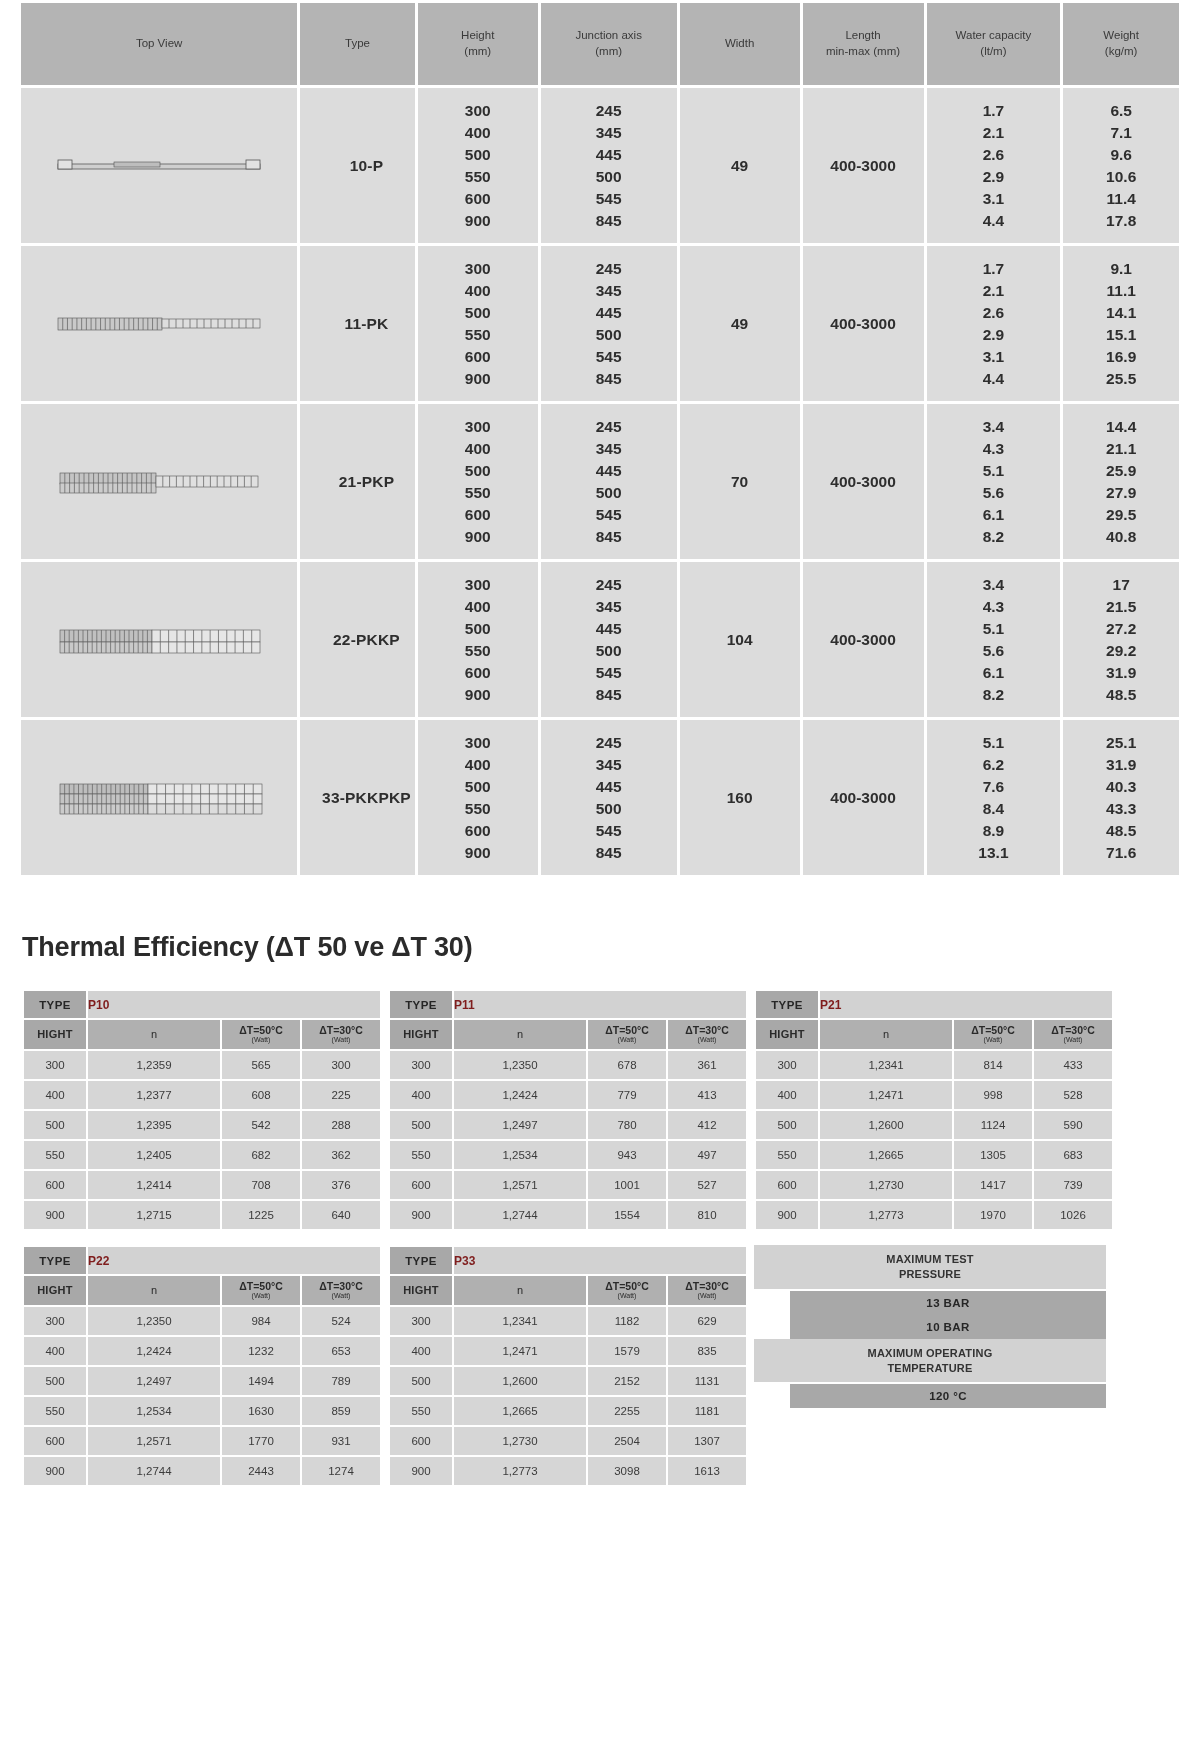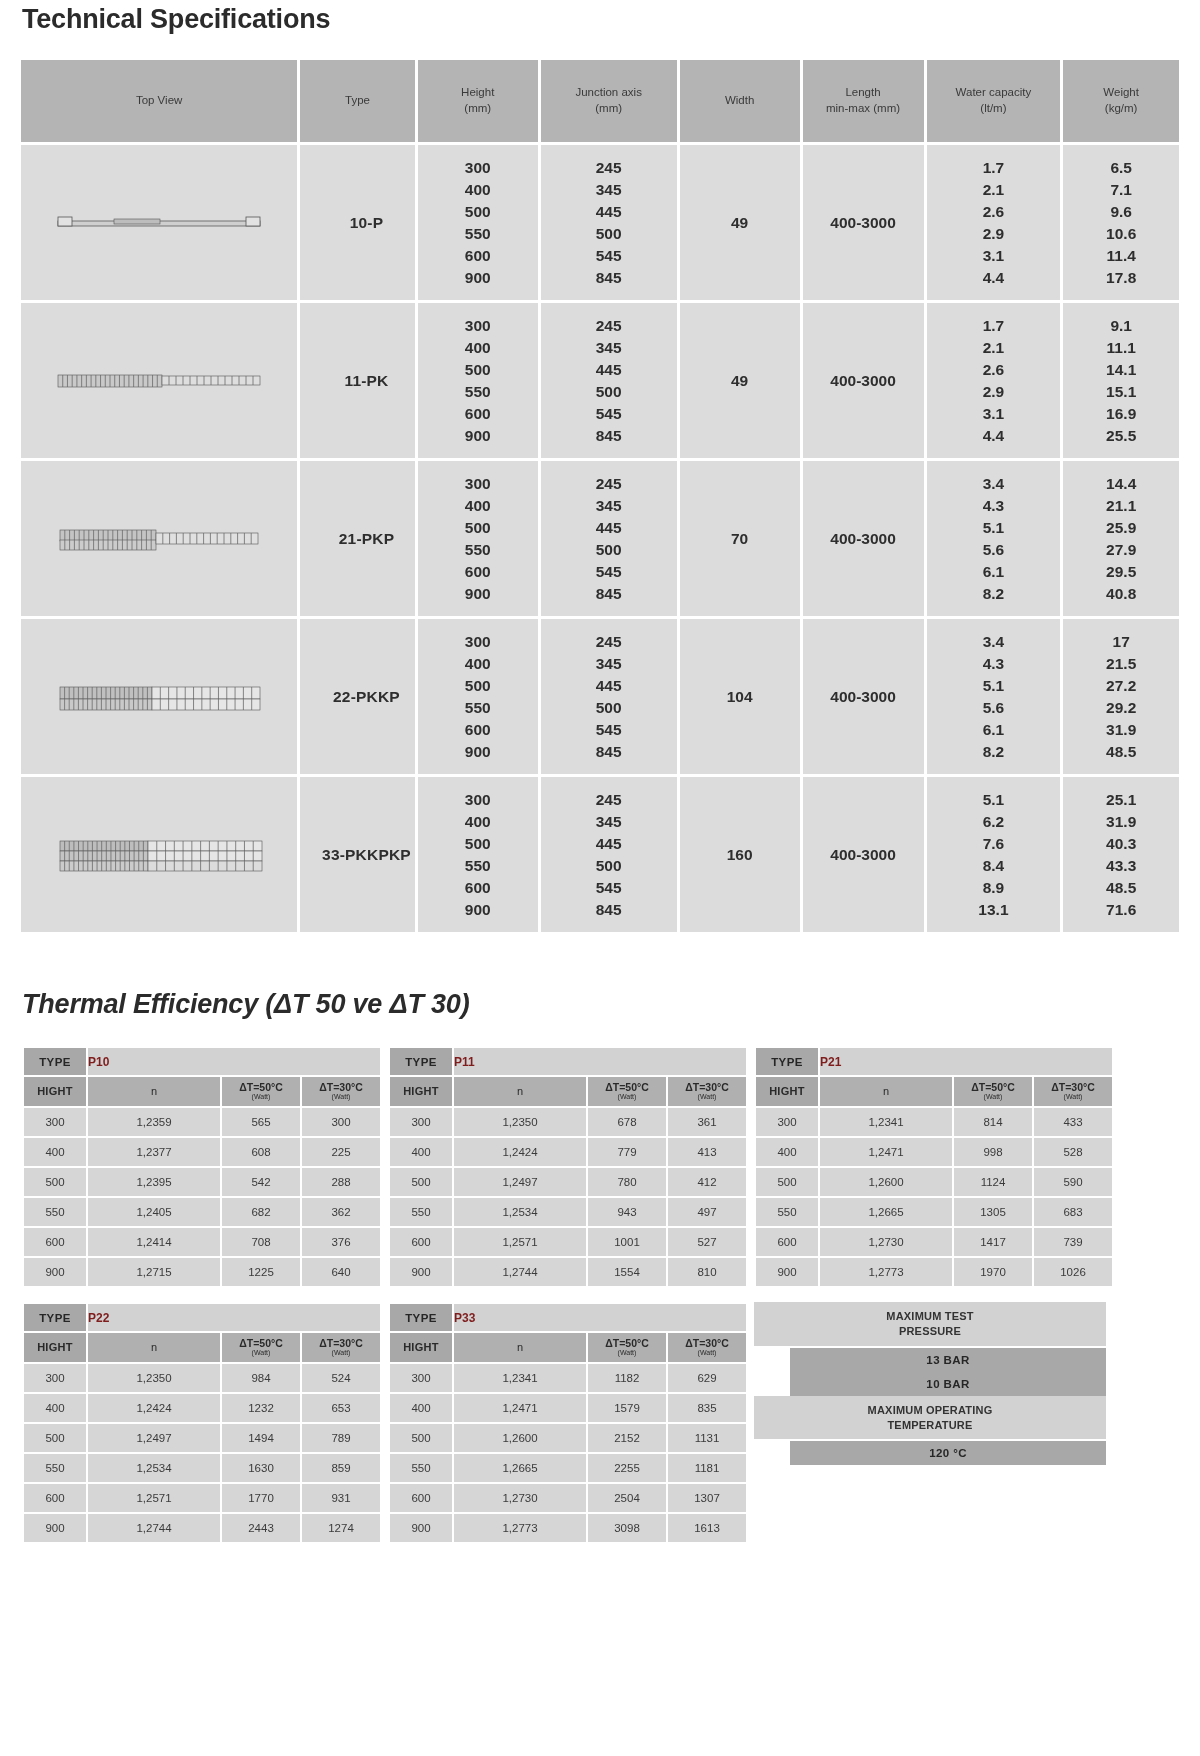--- a/index.html
+++ b/index.html
@@ -14,21 +14,21 @@
   }
   .page { width: 1200px; padding: 0 18px; }
 
   h1.section-title {
     font-size: 27px;
     font-weight: bold;
     color: #2b2b2b;
     margin: 4px 0 22px 4px;
     letter-spacing: -0.2px;
   }
-  h1.section-title.second { margin-top: 54px; margin-bottom: 26px; font-style: italic; }
+  h1.section-title.second { margin-top: 54px; margin-bottom: 26px; }
 
   
   table.spec {
     border-collapse: separate;
     border-spacing: 3px;
     width: 1164px;
     table-layout: fixed;
   }
   table.spec th {
     background: #b4b4b4;
@@ -131,21 +131,20 @@
     padding: 6px 4px;
     letter-spacing: 0.4px;
     margin-left: 36px;
   }
 </style>
 </head>
 <body>
 
 <div class="page">
 
-  <h1 class="section-title">Technical Specifications</h1>
 
   <table class="spec">
     <colgroup>
       <col style="width:258px">
         <col style="width:107px">
         <col style="width:112px">
       <col style="width:127px">
         <col style="width:112px">
         <col style="width:113px">
       <col style="width:125px">

